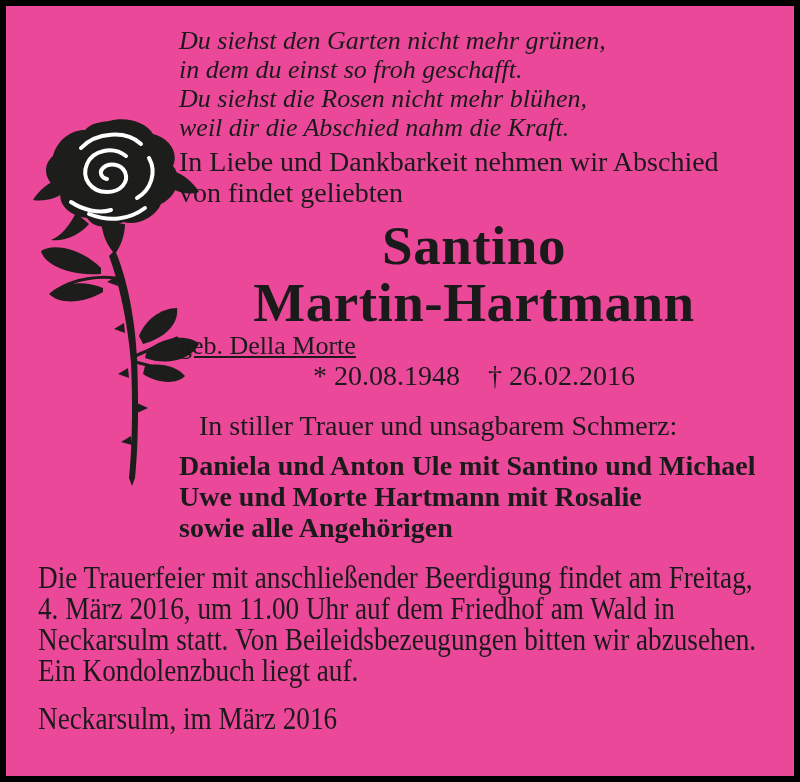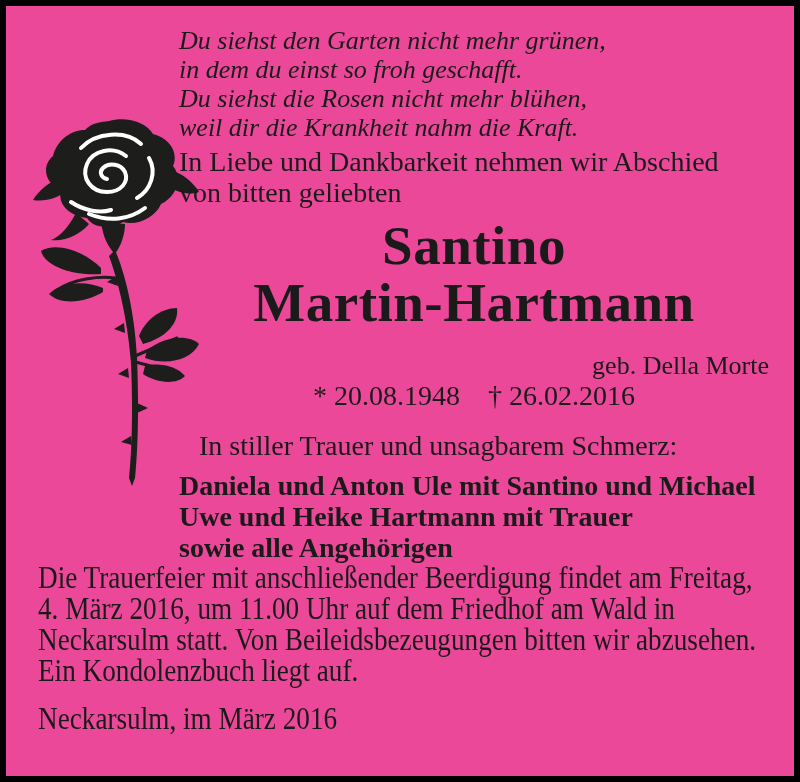--- a/index.html
+++ b/index.html
@@ -11,21 +11,21 @@
     border:6px solid #000000;
     overflow:hidden;
     font-family:"Liberation Serif", serif;
     color:#1a1a1a;
   }
   .rose{position:absolute;left:25px;top:112px;width:170px;height:370px;}
   .column{position:absolute;left:173px;top:20px;width:590px;}
   .poem{font-style:italic;font-size:26px;line-height:29px;}
   .intro{margin-top:4px;font-size:28px;line-height:31px;}
   .name{margin:9px 0 0 0;font-size:55px;line-height:57px;font-weight:bold;text-align:center;letter-spacing:0.5px;}
-  .maiden{margin-top:20px;font-size:26px;line-height:30px;text-align:right;}
+  .maiden{margin-top:0;font-size:26px;line-height:30px;text-align:left;text-decoration:underline;}
   .dates{font-size:28px;line-height:30px;text-align:center;}
   .dates .birth{margin-right:28px;}
   .mourning-intro{margin-top:19px;font-size:28px;line-height:31px;margin-left:20px;}
   .mourners{margin-top:9px;font-size:28px;line-height:31px;font-weight:bold;}
   .wide{position:absolute;left:32px;top:556px;width:740px;}
   .condensed{
     transform:scaleX(0.85);
     transform-origin:left top;
     font-size:32px;line-height:31px;
     white-space:nowrap;
@@ -80,44 +80,44 @@
       <path d="M40,84 C52,92 68,96 80,92"></path>
       <path d="M58,96 C78,104 98,102 114,90"></path>
     </g>
   </svg>
 
   <div class="column">
     <div class="poem">
       <div>Du siehst den Garten nicht mehr grünen,</div>
       <div>in dem du einst so froh geschafft.</div>
       <div>Du siehst die Rosen nicht mehr blühen,</div>
-      <div>weil dir die Krankheit nahm die Kraft.</div>
+      <div>weil dir die Abschied nahm die Kraft.</div>
     </div>
 
     <div class="intro">
       <div>In Liebe und Dankbarkeit nehmen wir Abschied</div>
-      <div>von bitten geliebten</div>
+      <div>von findet geliebten</div>
     </div>
 
     <h1 class="name">
       <div>Santino</div>
       <div>Martin-Hartmann</div>
     </h1>
 
     <div class="maiden">geb. Della Morte</div>
 
     <div class="dates">
       <span class="birth">* 20.08.1948</span><span>† 26.02.2016</span>
     </div>
 
     <div class="mourning-intro">In stiller Trauer und unsagbarem Schmerz:</div>
 
     <div class="mourners">
       <div>Daniela und Anton Ule mit Santino und Michael</div>
-      <div>Uwe und Heike Hartmann mit Trauer</div>
+      <div>Uwe und Morte Hartmann mit Rosalie</div>
       <div>sowie alle Angehörigen</div>
     </div>
   </div>
 
   <div class="wide">
     <div class="condensed">
       <div>Die Trauerfeier mit anschließender Beerdigung findet am Freitag,</div>
       <div>4. März 2016, um 11.00 Uhr auf dem Friedhof am Wald in</div>
       <div>Neckarsulm statt. Von Beileidsbezeugungen bitten wir abzusehen.</div>
       <div>Ein Kondolenzbuch liegt auf.</div>

